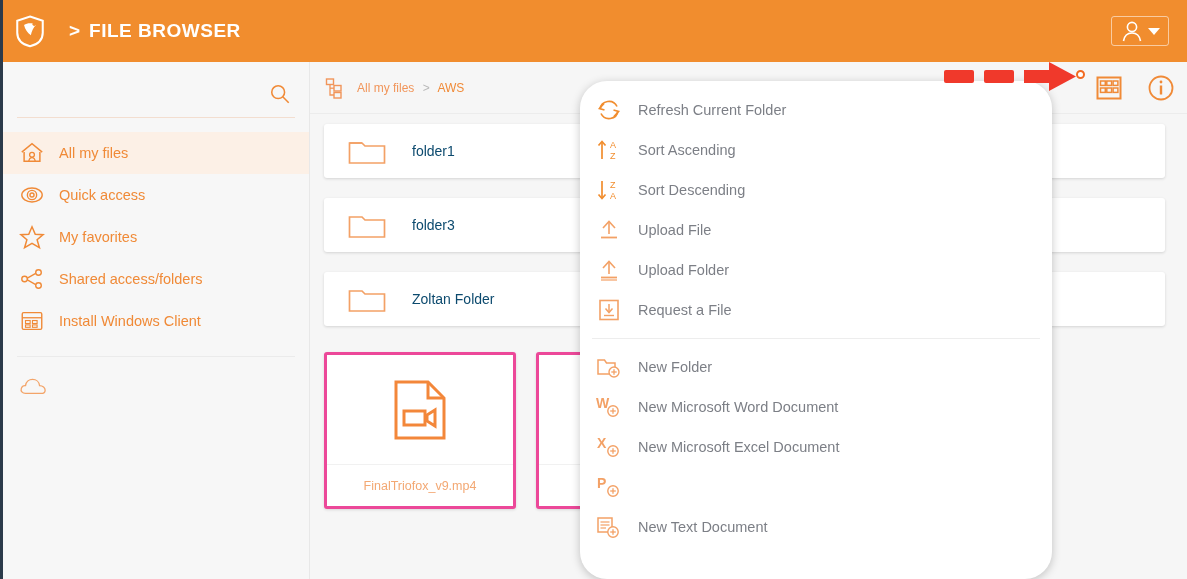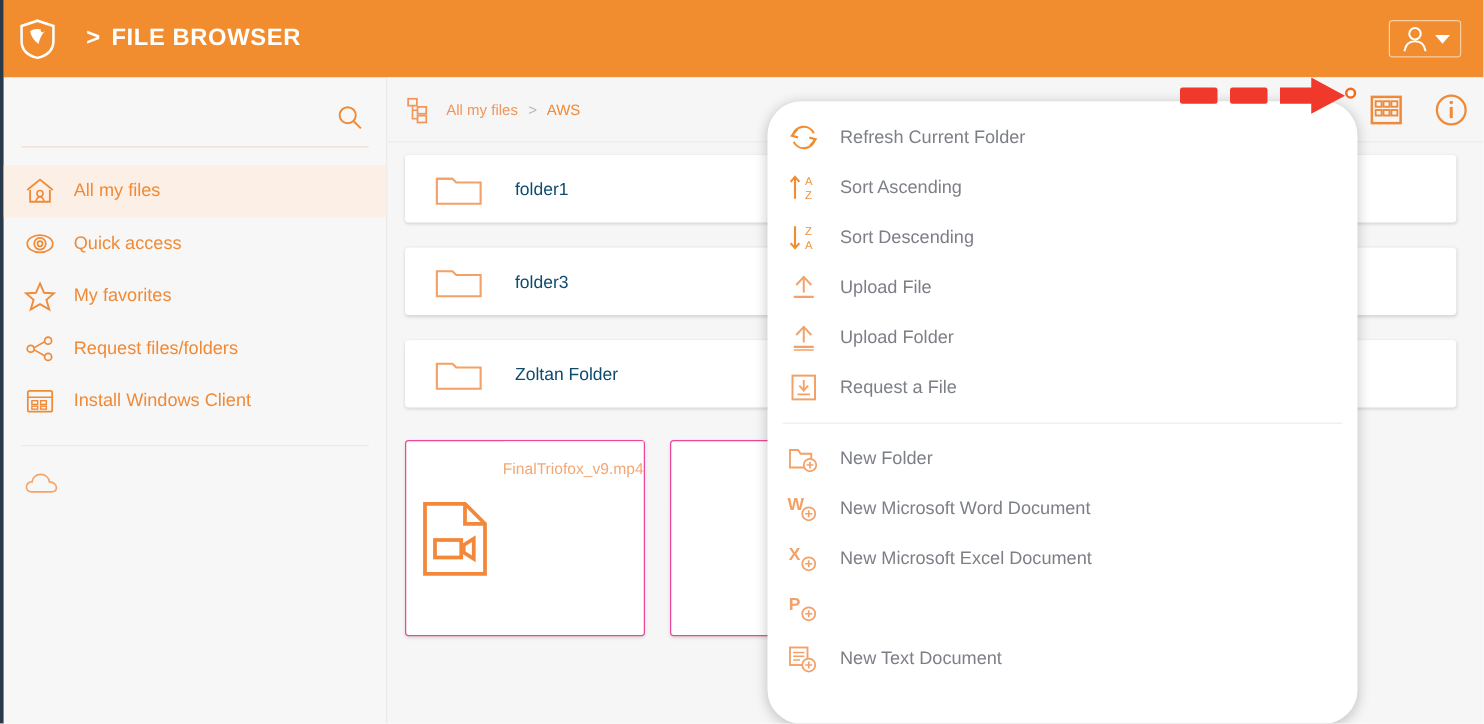--- a/index.html
+++ b/index.html
@@ -105,34 +105,34 @@
     box-shadow: 0 1px 3px rgba(0,0,0,.14);
     display: flex; align-items: center; margin-bottom: 20px;
     width: 841px; cursor: pointer;
   }
   .folder-ico { width: 38px; height: 30px; margin-left: 24px; margin-right: 26px; flex: 0 0 auto; }
   .folder-name { color: #0c4a6e; font-size: 14px; }
 
   .tiles { display: flex; gap: 20px; padding: 6px 14px 0 14px; }
   .tile {
     width: 192px; height: 157px; background: #ffffff;
-    border: 1px solid #ec4899; border-radius: 3px;
+    border: 3px solid #ec4899; border-radius: 3px;
     box-shadow: 0 1px 3px rgba(0,0,0,.12);
-    display: flex; flex-direction: row; cursor: pointer;
+    display: flex; flex-direction: column; cursor: pointer;
   }
   .tile-body { flex: 1 1 auto; display: flex; align-items: center; justify-content: center; }
   .tile-foot {
     height: 42px; border-top: 1px solid #f1f1f1;
     display: flex; align-items: center; justify-content: center;
     color: #f3a873; font-size: 12.5px;
   }
 
   
   .menu {
-    position: absolute; left: 614px; top: 81px; width: 472px; height: 498px;
+    position: absolute; left: 580px; top: 81px; width: 472px; height: 498px;
     background: #ffffff; box-shadow: 0 2px 10px rgba(0,0,0,.22);
     z-index: 40; padding-top: 9px; border-radius: 27px;
   }
   .mi {
     display: flex; align-items: center; height: 40px;
     padding-left: 14px; cursor: pointer;
   }
   .mi-ico { width: 30px; height: 26px; margin-right: 14px; flex: 0 0 auto; }
   .mi-label { color: #7c7f86; font-size: 14.5px; white-space: nowrap; }
   .menu-sep { height: 1px; background: #ededed; margin: 8px 12px 8px 12px; }
@@ -210,21 +210,21 @@
       </div>
 
       <div class="nav-item">
         <svg class="nav-ico" viewBox="0 0 28 28">
           <circle cx="6" cy="14" r="3" fill="none" stroke="#f08a37" stroke-width="1.5"></circle>
           <circle cx="21" cy="7" r="3" fill="none" stroke="#f08a37" stroke-width="1.5"></circle>
           <circle cx="21" cy="21" r="3" fill="none" stroke="#f08a37" stroke-width="1.5"></circle>
           <line x1="9" y1="13" x2="18" y2="8" stroke="#f08a37" stroke-width="1.4"></line>
           <line x1="9" y1="15" x2="18" y2="20" stroke="#f08a37" stroke-width="1.4"></line>
         </svg>
-        <span class="nav-label">Request files/folders</span>
+        <span class="nav-label">Shared access/folders</span>
       </div>
 
       <div class="nav-item">
         <svg class="nav-ico" viewBox="0 0 28 28">
           <rect x="3.5" y="5" width="21" height="18" fill="none" stroke="#f08a37" stroke-width="1.5" rx="1.5"></rect>
           <line x1="3.5" y1="10.5" x2="24.5" y2="10.5" stroke="#f08a37" stroke-width="1.4"></line>
           <rect x="7" y="13.5" width="5" height="3.2" fill="none" stroke="#f08a37" stroke-width="1.2"></rect>
           <rect x="14.5" y="13.5" width="5" height="3.2" fill="none" stroke="#f08a37" stroke-width="1.2"></rect>
           <rect x="7" y="18.2" width="5" height="2.6" fill="none" stroke="#f08a37" stroke-width="1.2"></rect>
           <rect x="14.5" y="18.2" width="5" height="2.6" fill="none" stroke="#f08a37" stroke-width="1.2"></rect>

